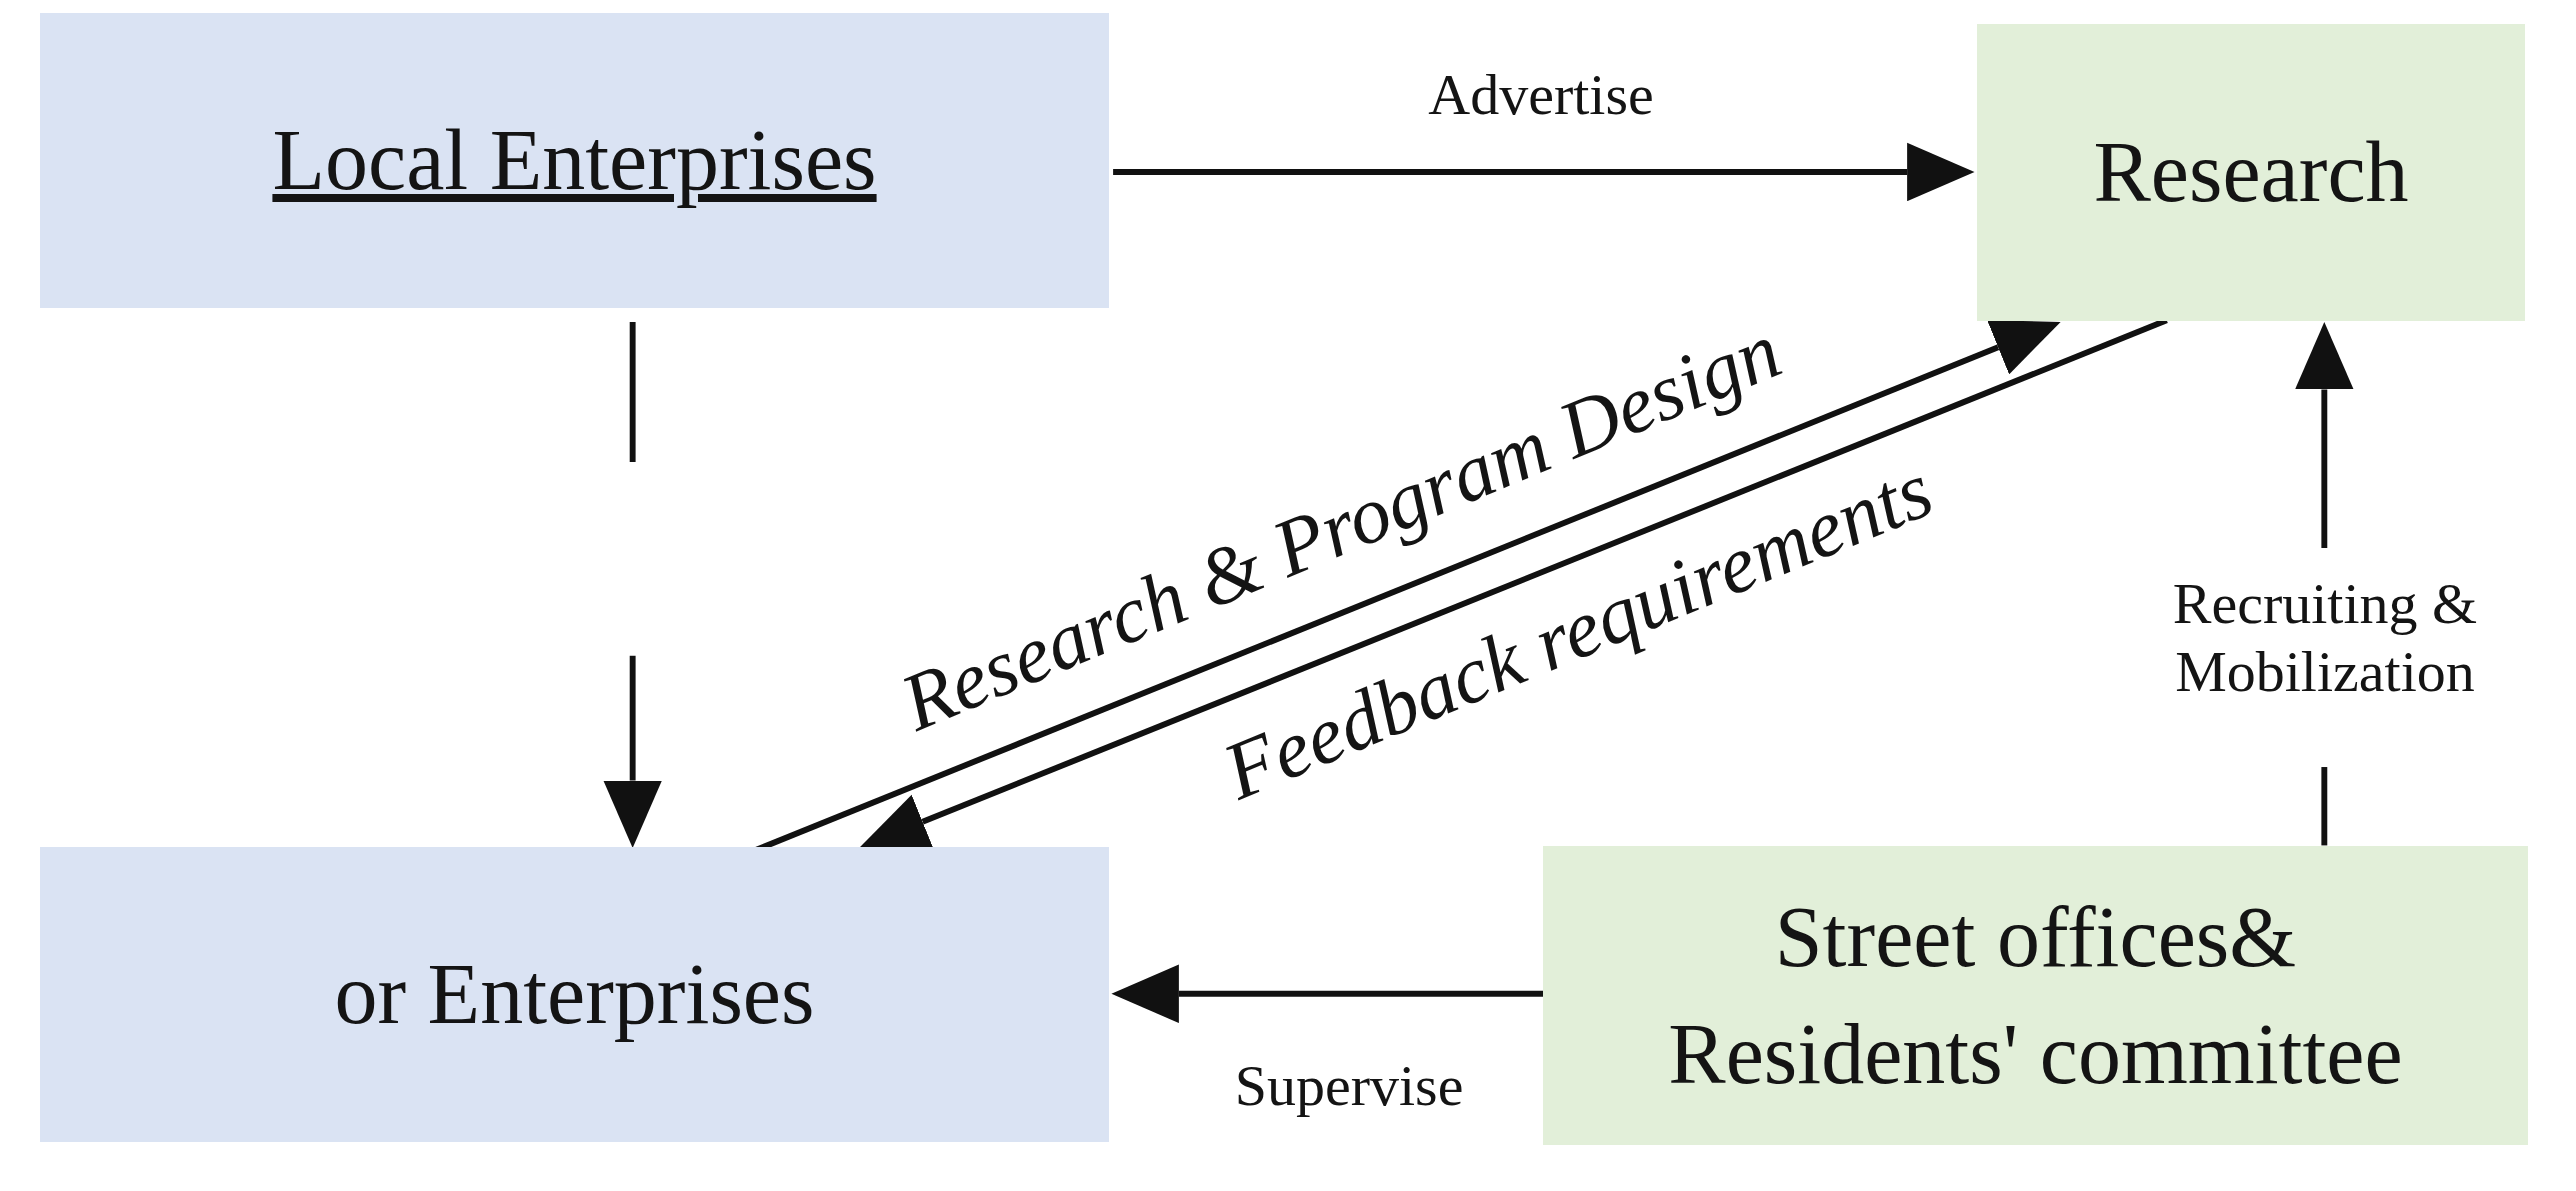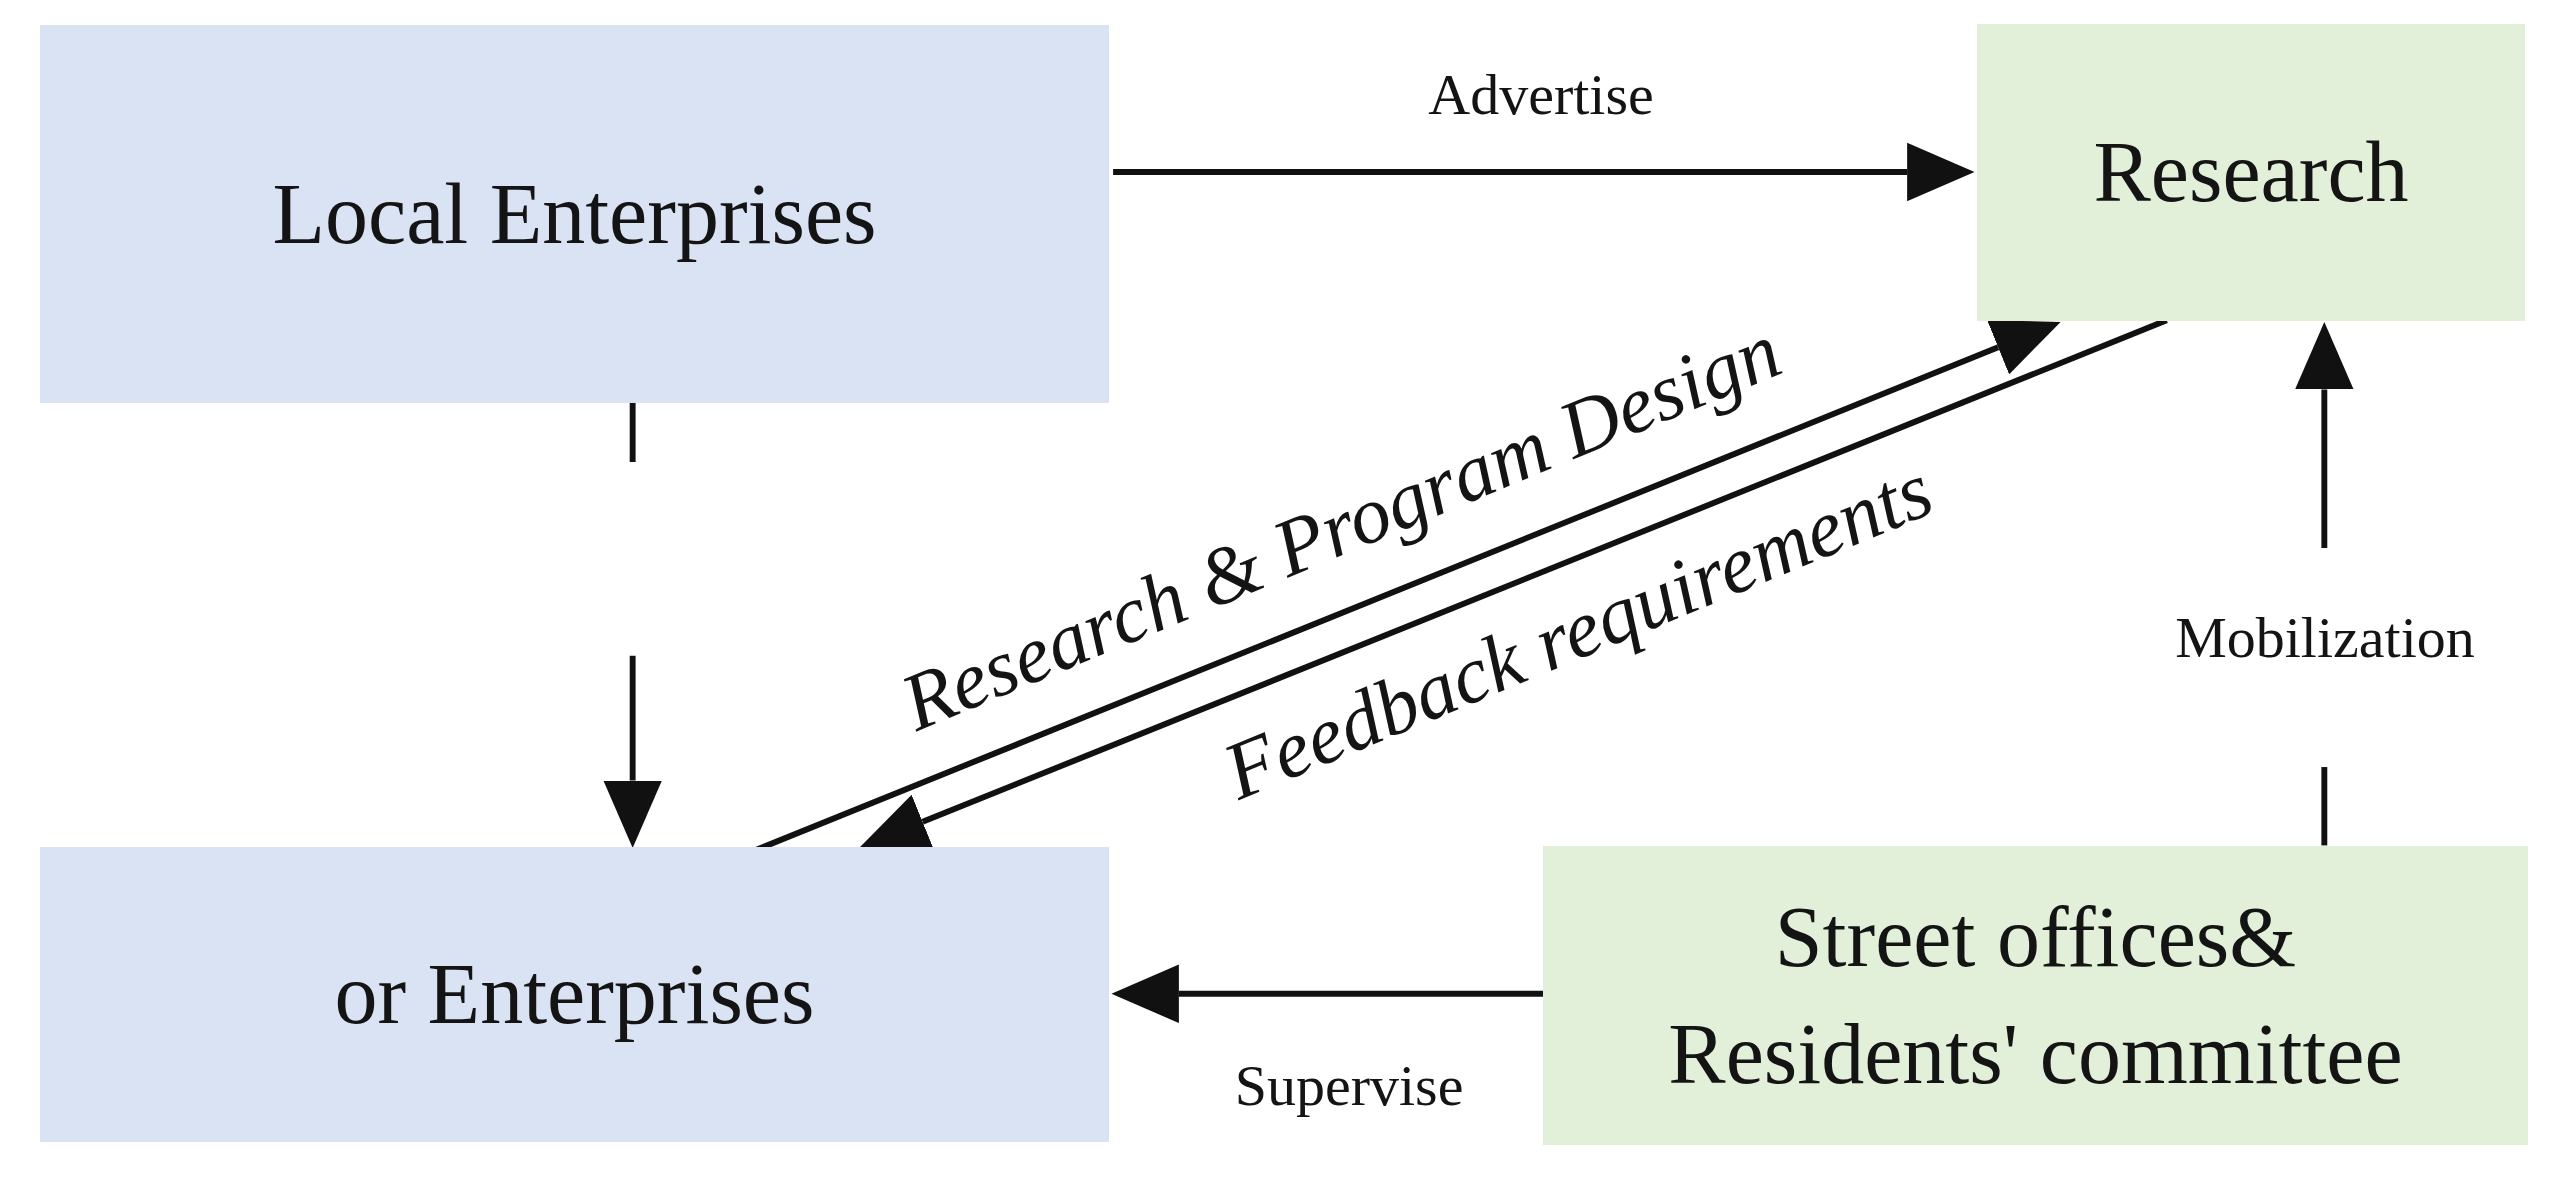--- a/index.html
+++ b/index.html
@@ -28,21 +28,21 @@
     display: flex;
     align-items: center;
     justify-content: center;
     text-align: center;
     font-size: 86px;
     line-height: 1.35;
     color: #141414;
   }
   .box-blue  { background: #dae3f3; }
   .box-green { background: #e2efd9; }
-  #box-local-enterprises        { left: 40px;   top: 25px;   width: 1069px; height: 378px; }
+  #box-local-enterprises        { left: 40px;   top: 13px;   width: 1069px; height: 295px; text-decoration: underline; }
   #box-residents                { left: 1977px; top: 23.6px;   width: 548px;  height: 297px; }
   #box-innovation-institutions  { left: 40px;   top: 847px; width: 1069px; height: 295px; }
   #box-street-offices           { left: 1543px; top: 846px; width: 985px; height: 299px; }
 
   .edge-label {
     position: absolute;
     font-size: 58px;
     white-space: nowrap;
     transform: translate(-50%, -50%);
     color: #141414;
@@ -124,17 +124,18 @@
   <div class="edge-label" id="label-advertise">Advertise</div>
 
 
   <div class="edge-label diagonal" id="label-research">Research &amp; Program Design</div>
 
   <div class="edge-label diagonal" id="label-feedback">Feedback requirements</div>
 
   <div class="edge-label" id="label-supervise">Supervise</div>
 
   <div class="edge-label" id="label-recruiting">
+    <div>Recruiting &amp;</div>
     <div>Mobilization</div>
   </div>
 
 </div>
 
 
 </body></html>

